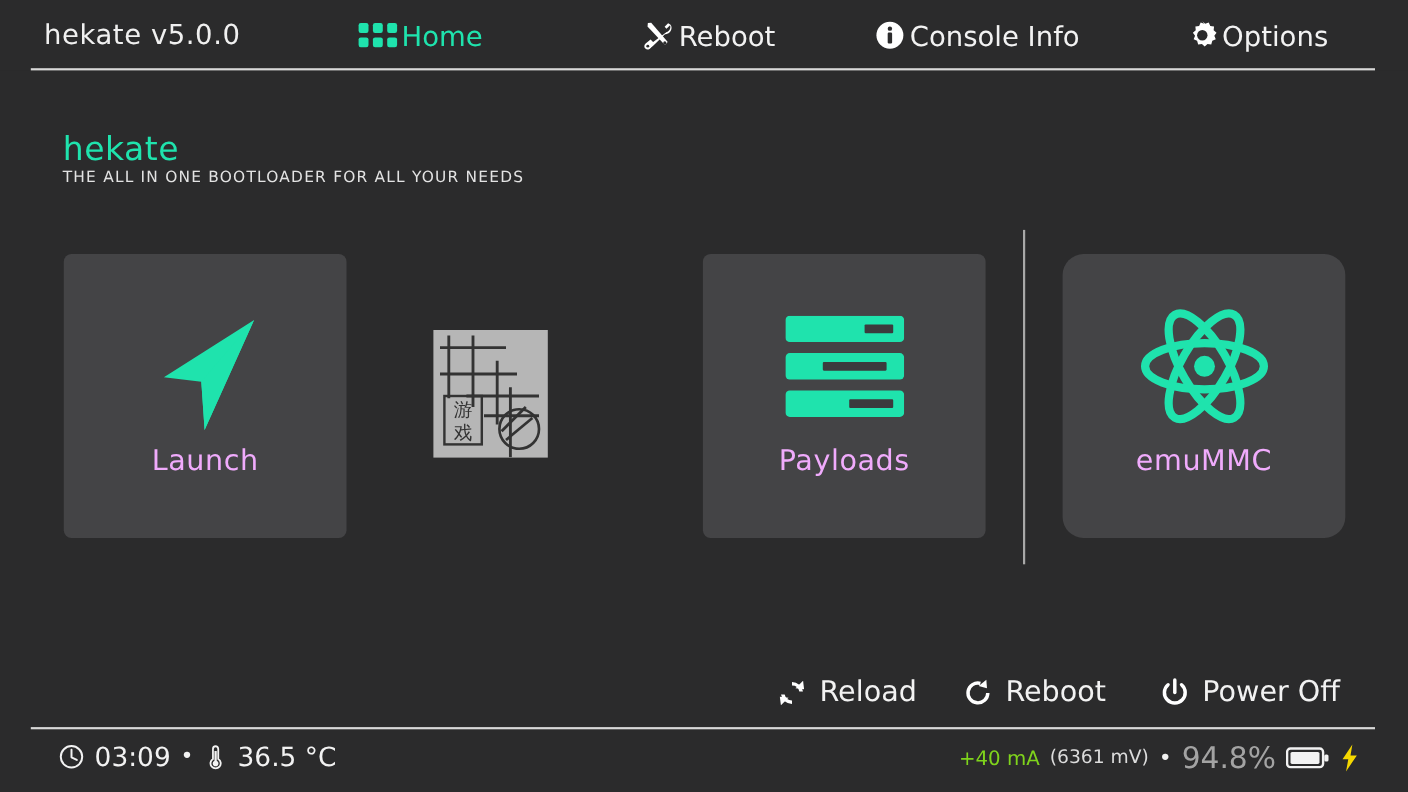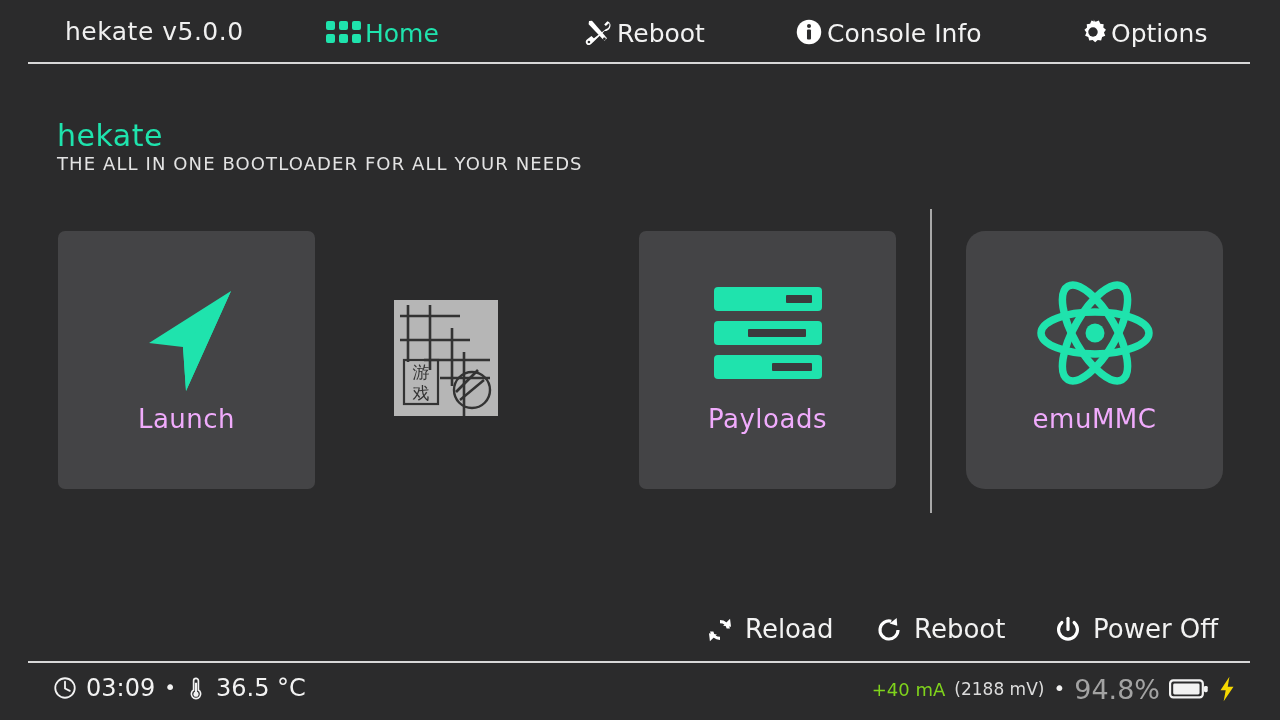--- a/index.html
+++ b/index.html
@@ -24,21 +24,20 @@
   #nav-underline {
     position: absolute; left: 28px; top: 62px;
     width: 1222px; height: 2px;
     background: #d8d8d8;
   }
   .nav-title {
     position: absolute; left: 40px; top: 17px;
     font-size: 25px; color: #f0f0f0;
     letter-spacing: 0.5px;
     white-space: nowrap;
-    margin-left: 25px;
   }
   .nav-item {
     position: absolute; top: 12px;
     display: flex; align-items: center; gap: 4px;
     height: 40px;
     color: #f2f2f2;
     font-size: 25px;
     white-space: nowrap;
   }
   .nav-item.active { color: #1fe3ad; }
@@ -59,21 +58,21 @@
 
   svg.ic { display: block; }
 
   
   #brand {
     position: absolute; left: 57px; top: 118px;
     font-size: 30px; color: #1fe3ad; letter-spacing: 0.5px;
   }
   #tagline {
     position: absolute; left: 57px; top: 153px;
-    font-size: 18px; color: #e3e3e3;
+    font-size: 14px; color: #e3e3e3;
     letter-spacing: 1.1px;
   }
 
   
   .tile {
     position: absolute; top: 231px;
     width: 257px; height: 258px;
     background: #444446;
     border-radius: 7px;
   }
@@ -320,21 +319,21 @@
         <path d="M11 3.2 a3.2 3.2 0 0 1 3.2 3.2 v12.2 a6.2 6.2 0 1 1 -6.4 0 V6.4 A3.2 3.2 0 0 1 11 3.2 Z" stroke="#f2f2f2" stroke-width="2.2"></path>
         <circle cx="11" cy="24.2" r="3.4" fill="#f2f2f2"></circle>
         <rect x="9.6" y="9" width="2.8" height="13" fill="#f2f2f2"></rect>
       </svg>
     </span>
     <span>36.5 °C</span>
   </div>
 
   <div id="status-right">
     <span id="cur-draw">+40 mA</span>
-    <span id="cur-volt">(2188 mV)</span>
+    <span id="cur-volt">(6361 mV)</span>
     <span class="dot">•</span>
     <span id="batt-pct">94.8%</span>
     <span>
       <svg class="ic" width="40" height="22" viewBox="0 0 44 24">
         <rect x="1.2" y="2.6" width="36" height="18.6" rx="3.4" fill="none" stroke="#f2f2f2" stroke-width="2.4"></rect>
         <rect x="4.6" y="6" width="29" height="12" rx="1.6" fill="#f2f2f2"></rect>
         <rect x="38.4" y="8.6" width="4.2" height="7" rx="1.6" fill="#f2f2f2"></rect>
       </svg>
     </span>
     <span>

